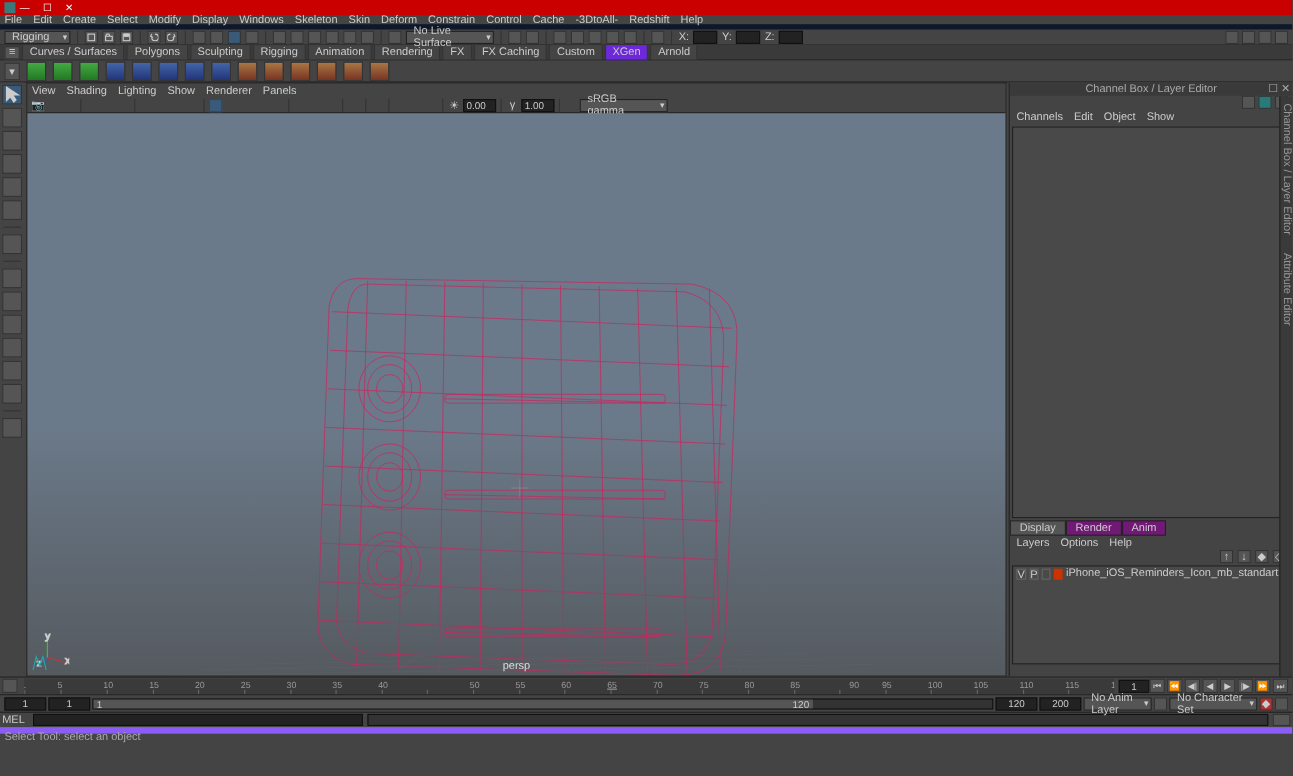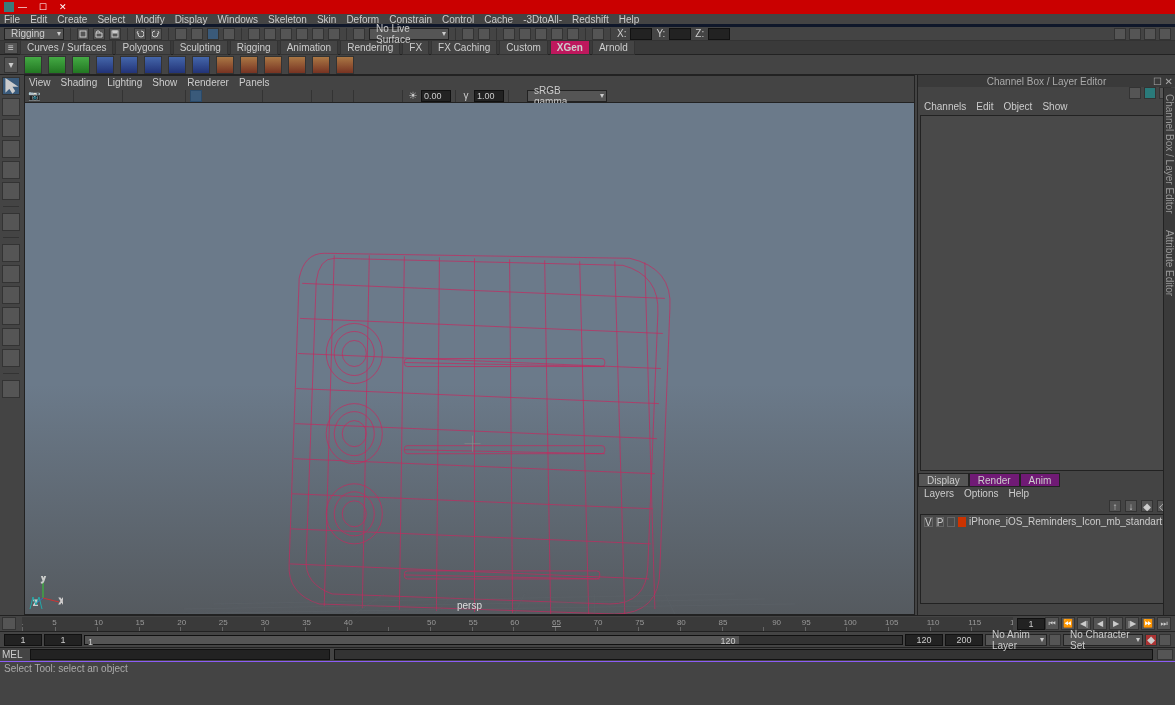--- a/index.html
+++ b/index.html
@@ -2,32 +2,32 @@
 <html><head>
 <meta charset="utf-8">
 <style>
 * { margin:0; padding:0; box-sizing:border-box; font-family:"Segoe UI",Tahoma,sans-serif; font-size:10px; user-select:none; }
 body { width:1175px; height:705px; background:#444; color:#ccc; overflow:hidden; position:relative; }
 .titlebar { height:14px; background:#ca0000; display:flex; align-items:center; padding:0 4px; }
 .titlebar .appicon { width:10px; height:10px; background:#3a7a7a; margin-right:4px; }
 .titlebar .title { font-size:9px; color:#fff; flex:1; }
 .titlebar .winbtns { display:flex; gap:12px; margin-right:18px; }
 .titlebar .winbtns span { font-size:9px; color:#fff; cursor:pointer; }
-.menubar { height:13px; background:#444; border-bottom:3px solid #0f172a; display:flex; align-items:center; padding:0 4px; gap:10px; }
+.menubar { height:13px; background:#444; border-bottom:5px solid #0f172a; display:flex; align-items:center; padding:0 4px; gap:10px; }
 .menubar span { font-size:10px; color:#ccc; cursor:pointer; }
 .statusline { display:flex; align-items:center; height:14px; background:#444; border-bottom:1px solid #333; padding:0 4px; gap:4px; }
 .dropdown { height:12px; background:#555; border:1px solid #222; display:inline-flex; align-items:center; padding:0 12px 0 6px; font-size:10px; position:relative; }
 .dropdown::after { content:"▾"; position:absolute; right:2px; font-size:8px; }
 .sep { width:1px; height:12px; background:#333; margin:0 2px; }
 .iconbtn { width:12px; height:12px; background:#555; border:1px solid #333; cursor:pointer; display:inline-flex; align-items:center; justify-content:center; }
 .iconbtn svg { width:8px; height:8px; }
 .inputbox { width:22px; height:12px; background:#222; border:1px solid #111; font-size:9px; color:#ccc; padding:0 2px; }
 .shelf-tabs { display:flex; align-items:center; height:14px; background:#3a3a3a; border-bottom:1px solid #222; padding:0 4px; gap:2px; }
 .shelf-tabs .tab { padding:1px 6px; font-size:10px; background:#444; border:1px solid #333; cursor:pointer; }
-.shelf-tabs .tab.active { background:#be185d;font-weight:bold; }
+.shelf-tabs .tab.active { background:#6d28d9; }
 .shelf { height:20px; background:#444; border-bottom:1px solid #222; display:flex; align-items:center; padding:0 4px; gap:6px; }
 .shelf .shelficon { width:18px; height:18px; background:#555; border:1px solid #333; cursor:pointer; }
 .main { display:flex; height:540px; }
 .toolbox { width:22px; background:#444; display:flex; flex-direction:column; align-items:center; gap:3px; padding:2px 0; }
 .toolbox .tool { width:18px; height:18px; background:#555; border:1px solid #333; cursor:pointer; display:flex; align-items:center; justify-content:center; }
 .toolbox .tool.sel { background:#3a5a7a; }
 .toolbox .vsep { height:1px; width:16px; background:#333; margin:3px 0; }
 .viewport-wrap { flex:1; display:flex; flex-direction:column; border:1px solid #222; margin:0 2px; }
 .viewport-menubar { height:13px; background:#444; display:flex; align-items:center; gap:10px; padding:0 4px; }
 .viewport-menubar span { font-size:10px; cursor:pointer; }
@@ -62,21 +62,21 @@
 .playback { display:flex; gap:2px; margin-right:4px; }
 .playback .pbtn { width:14px; height:13px; background:#555; border:1px solid #333; cursor:pointer; display:flex; align-items:center; justify-content:center; font-size:8px; }
 .range-row { height:16px; background:#444; border-top:1px solid #222; display:flex; align-items:center; padding:0 4px; gap:2px; }
 .range-input { width:38px; height:12px; background:#222; border:1px solid #111; font-size:9px; color:#ccc; text-align:center; }
 .range-slider { flex:1; height:10px; background:#333; border:1px solid #111; position:relative; }
 .range-slider .thumb { position:absolute; left:0; width:80%; height:100%; background:#555; }
 .cmdline { height:14px; background:#444; border-top:1px solid #222; display:flex; align-items:center; padding:0 2px; gap:4px; }
 .cmdline .mel { font-size:10px; width:24px; }
 .cmdline .cmd-input { flex:0 0 300px; height:11px; background:#222; border:1px solid #111; }
 .cmdline .cmd-output { flex:1; height:11px; background:#333; border:1px solid #111; }
-.helpline { height:13px; background:#444; border-top:1px solid #8b5cf6; font-size:9px; color:#aaa; padding:0 4px; display:flex; align-items:center; }
+.helpline { height:13px; background:#444; border-top:6px solid #8b5cf6; font-size:9px; color:#aaa; padding:0 4px; display:flex; align-items:center; }
 .r-icons { margin-left:auto; display:flex; gap:3px; }
 svg { stroke:#ccc; fill:none; }
 
 .shelficon.g { background:linear-gradient(#4a4,#272); }
 .shelficon.b { background:linear-gradient(#46a,#237); }
 .shelficon.o { background:linear-gradient(#a74,#732); }
 </style>
 </head>
 <body>
 

